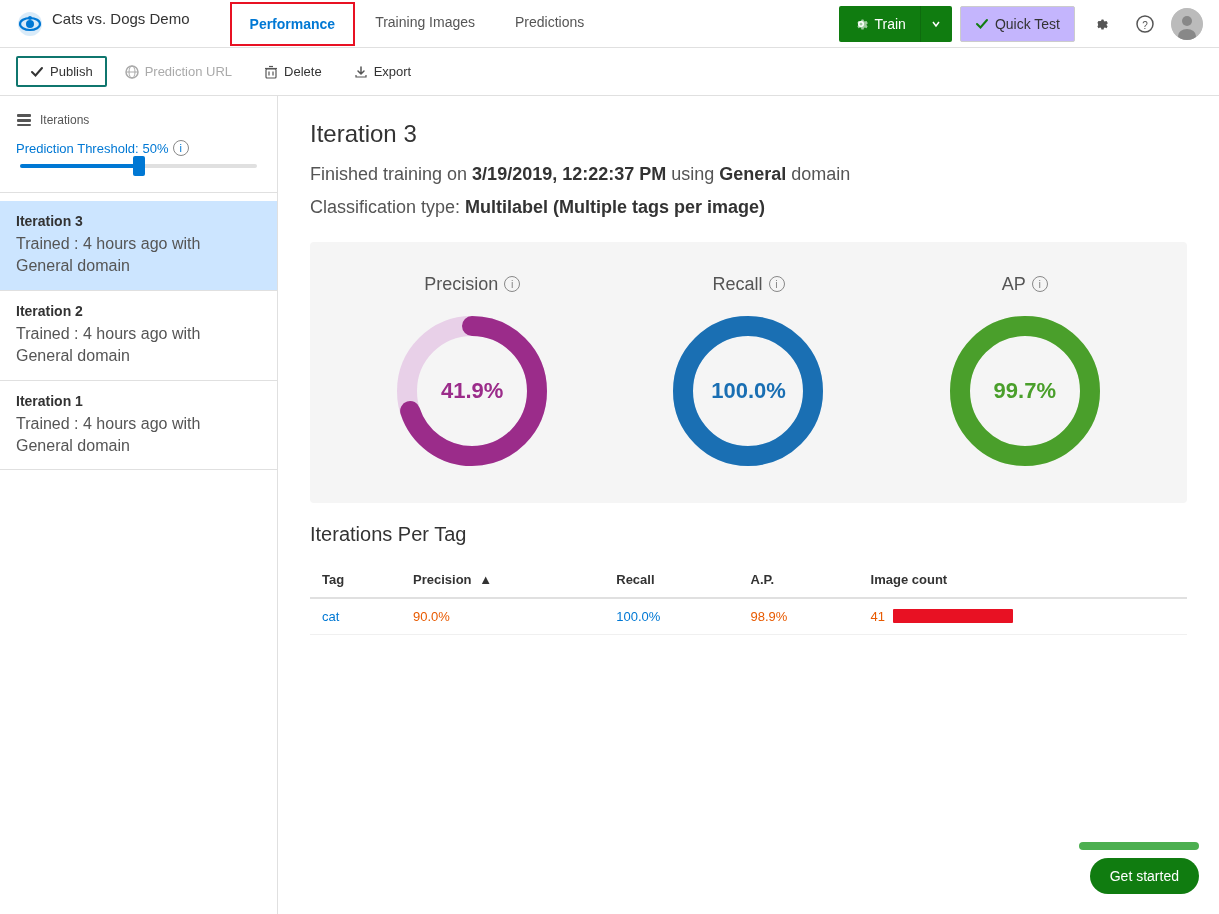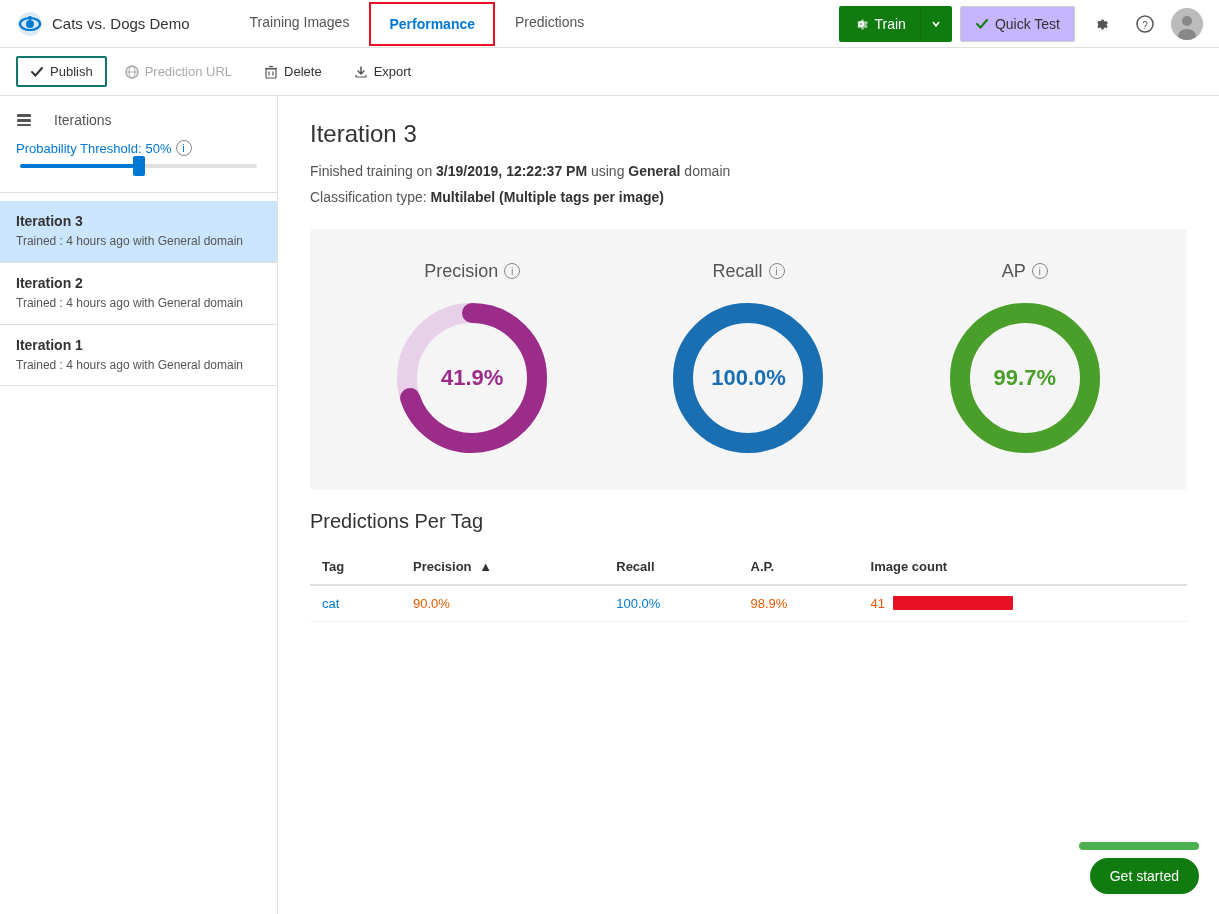--- a/index.html
+++ b/index.html
@@ -1,20 +1,20 @@
 <!DOCTYPE html>
 <html><head>
   <meta charset="utf-8">
   <style>
     * { box-sizing: border-box; margin: 0; padding: 0; }
     body { font-family: 'Segoe UI', Arial, sans-serif; font-size: 14px; color: #333; background: #fff; width: 1219px; height: 914px; overflow: hidden; }
 
     
     .header { display: flex; align-items: center; height: 48px; background: #fff; border-bottom: 1px solid #e0e0e0; padding: 0 16px; gap: 16px; }
-    .header-logo { display: flex; align-items: center; gap: 8px; }
+    .header-logo { display: flex; gap: 8px; }
     .header-app-name { font-size: 15px; font-weight: 500; color: #333; margin-right: 24px; }
     .header-nav { display: flex; align-items: center; gap: 0; flex: 1; }
     .nav-tab { padding: 0 20px; height: 48px; display: flex; align-items: center; font-size: 14px; color: #555; cursor: pointer; border-bottom: 3px solid transparent; }
     .nav-tab.active { color: #0078d4; border-bottom: 3px solid #0078d4; font-weight: 500; border: 2px solid #e81123; padding: 0 18px; height: 44px; }
     .header-actions { display: flex; align-items: center; gap: 8px; margin-left: auto; }
     .btn-train { display: flex; align-items: center; background: #107c10; color: white; border: none; border-radius: 2px; cursor: pointer; height: 36px; }
     .btn-train-main { padding: 0 14px; height: 36px; display: flex; align-items: center; gap: 6px; font-size: 14px; font-weight: 500; }
     .btn-train-dropdown { width: 32px; height: 36px; display: flex; align-items: center; justify-content: center; border-left: 1px solid #0e6b0e; cursor: pointer; }
     .btn-quick-test { display: flex; align-items: center; gap: 6px; height: 36px; padding: 0 14px; border: 1px solid #ccc; background: #c4b5fd; border-radius: 2px; cursor: pointer; font-size: 14px; color: #333; }
     .header-icon-btn { width: 36px; height: 36px; display: flex; align-items: center; justify-content: center; cursor: pointer; border-radius: 50%; color: #555; }
@@ -24,38 +24,38 @@
     .toolbar { display: flex; align-items: center; height: 48px; padding: 0 16px; border-bottom: 1px solid #e0e0e0; gap: 4px; }
     .toolbar-btn { display: flex; align-items: center; gap: 6px; padding: 6px 12px; cursor: pointer; border-radius: 2px; border: 2px solid transparent; font-size: 13px; color: #333; }
     .toolbar-btn.active-publish { border: 2px solid #0f766e; color: #333; }
     .toolbar-btn.disabled { color: #aaa; cursor: default; }
 
     
     .main { display: flex; height: calc(914px - 96px); }
 
     
     .sidebar { width: 278px; border-right: 1px solid #e0e0e0; padding: 16px 0; overflow-y: auto; flex-shrink: 0; }
-    .sidebar-header { padding: 0 16px 12px; display: flex; align-items: center; gap: 22px; font-size: 14px; color: #555; }
+    .sidebar-header { padding: 0 16px 12px; display: flex; align-items: center; gap: 8px; font-size: 12px; color: #555; }
     .prob-threshold { padding: 0 16px 16px; }
     .prob-threshold-label { font-size: 13px; color: #555; margin-bottom: 8px; display: flex; align-items: center; gap: 4px; }
     .prob-threshold-label span { color: #0078d4; }
     .slider-container { padding: 0 4px; }
     .slider { width: 100%; height: 4px; background: #e0e0e0; border-radius: 2px; position: relative; }
     .slider-fill { height: 4px; background: #0078d4; border-radius: 2px; width: 50%; }
     .slider-thumb { width: 12px; height: 20px; background: #0078d4; border-radius: 2px; position: absolute; top: -8px; left: 50%; transform: translateX(-50%); }
     .divider { height: 1px; background: #e0e0e0; margin: 8px 0; }
     .iteration-item { padding: 12px 16px; cursor: pointer; border-bottom: 1px solid #e0e0e0; }
     .iteration-item.selected { background: #cce5ff; }
     .iteration-name { font-size: 14px; font-weight: 600; color: #333; margin-bottom: 4px; }
-    .iteration-desc { font-size: 12px; color: #555; line-height: 1.4; }
+    .iteration-desc { font-size: 16px; color: #555; line-height: 1.4; }
 
     
     .content { flex: 1; padding: 24px 32px; overflow-y: auto; }
     .page-title { font-size: 24px; font-weight: 300; color: #333; margin-bottom: 12px; }
-    .training-info { font-size: 14px; color: #555; margin-bottom: 4px; line-height: 1.6; }
+    .training-info { font-size: 18px; color: #555; margin-bottom: 4px; line-height: 1.6; }
     .training-info strong { font-weight: 600; color: #333; }
 
     
     .metrics-card { background: #f5f5f5; border-radius: 4px; padding: 32px 24px; margin: 20px 0; display: flex; justify-content: space-around; align-items: center; }
     .metric-item { display: flex; flex-direction: column; align-items: center; gap: 16px; }
     .metric-label { font-size: 18px; color: #555; display: flex; align-items: center; gap: 6px; }
     .info-icon { width: 16px; height: 16px; border: 1px solid #888; border-radius: 50%; display: inline-flex; align-items: center; justify-content: center; font-size: 11px; color: #888; cursor: pointer; }
 
     
     .donut-container { position: relative; width: 160px; height: 160px; }
@@ -93,25 +93,25 @@
   <div class="header-logo">
     <svg width="28" height="28" viewBox="0 0 28 28" fill="none">
       <circle cx="14" cy="14" r="12" fill="#0078d4" opacity="0.15"></circle>
       <ellipse cx="14" cy="14" rx="10" ry="6" fill="none" stroke="#0078d4" stroke-width="2.2"></ellipse>
       <circle cx="14" cy="14" r="4" fill="#0078d4"></circle>
       <circle cx="14" cy="8" r="2" fill="#0078d4"></circle>
     </svg>
     <span class="header-app-name">Cats vs. Dogs Demo</span>
   </div>
   <nav class="header-nav">
+    <div class="nav-tab active" style="border:2px solid #e81123; color:#0078d4; font-weight:600; height:44px;">
+      <span>Performance</span>
+    </div>
     <div class="nav-tab">
       <span>Training Images</span>
-    </div>
-    <div class="nav-tab active" style="border:2px solid #e81123; color:#0078d4; font-weight:600; height:44px;">
-      <span>Performance</span>
     </div>
     <div class="nav-tab">
       <span>Predictions</span>
     </div>
   </nav>
   <div class="header-actions">
     <div class="btn-train">
       <div class="btn-train-main">
         <svg width="16" height="16" viewBox="0 0 16 16" fill="white">
           <path d="M8 5a3 3 0 100 6A3 3 0 008 5zm0 4.5a1.5 1.5 0 110-3 1.5 1.5 0 010 3z"></path>
@@ -193,21 +193,21 @@
     <div class="sidebar-header">
       <svg width="16" height="16" viewBox="0 0 16 16" fill="#555">
         <rect x="1" y="2" width="14" height="3" rx="1" fill="#555"></rect>
         <rect x="1" y="7" width="14" height="3" rx="1" fill="#555"></rect>
         <rect x="1" y="12" width="14" height="2" rx="1" fill="#555"></rect>
       </svg>
       <span>Iterations</span>
     </div>
     <div class="prob-threshold">
       <div class="prob-threshold-label">
-        <span>Probability Threshold:</span>
+        <span>Prediction Threshold:</span>
         <span style="color:#0078d4;">50%</span>
         <span class="info-icon">i</span>
       </div>
       <div class="slider-container">
         <div class="slider">
           <div class="slider-fill"></div>
           <div class="slider-thumb"></div>
         </div>
       </div>
     </div>
@@ -275,21 +275,21 @@
         <div class="donut-container">
           <svg width="160" height="160" viewBox="0 0 160 160">
             <circle cx="80" cy="80" r="65" fill="none" stroke="#d8eecc" stroke-width="20"></circle>
             <circle cx="80" cy="80" r="65" fill="none" stroke="#4a9f2b" stroke-width="20" stroke-dasharray="407.2 408.4" stroke-dashoffset="0" stroke-linecap="round" transform="rotate(-90 80 80)"></circle>
           </svg>
           <div class="donut-value green">99.7%</div>
         </div>
       </div>
     </div>
 
-    <h2 class="section-title">Predictions Per Tag</h2>
+    <h2 class="section-title">Iterations Per Tag</h2>
 
     <table class="perf-table">
       <thead>
         <tr>
           <th>
             <span>Tag</span>
           </th>
           <th class="th-sortable">
             <span>Precision</span>
             <span class="sort-icon">▲</span>

